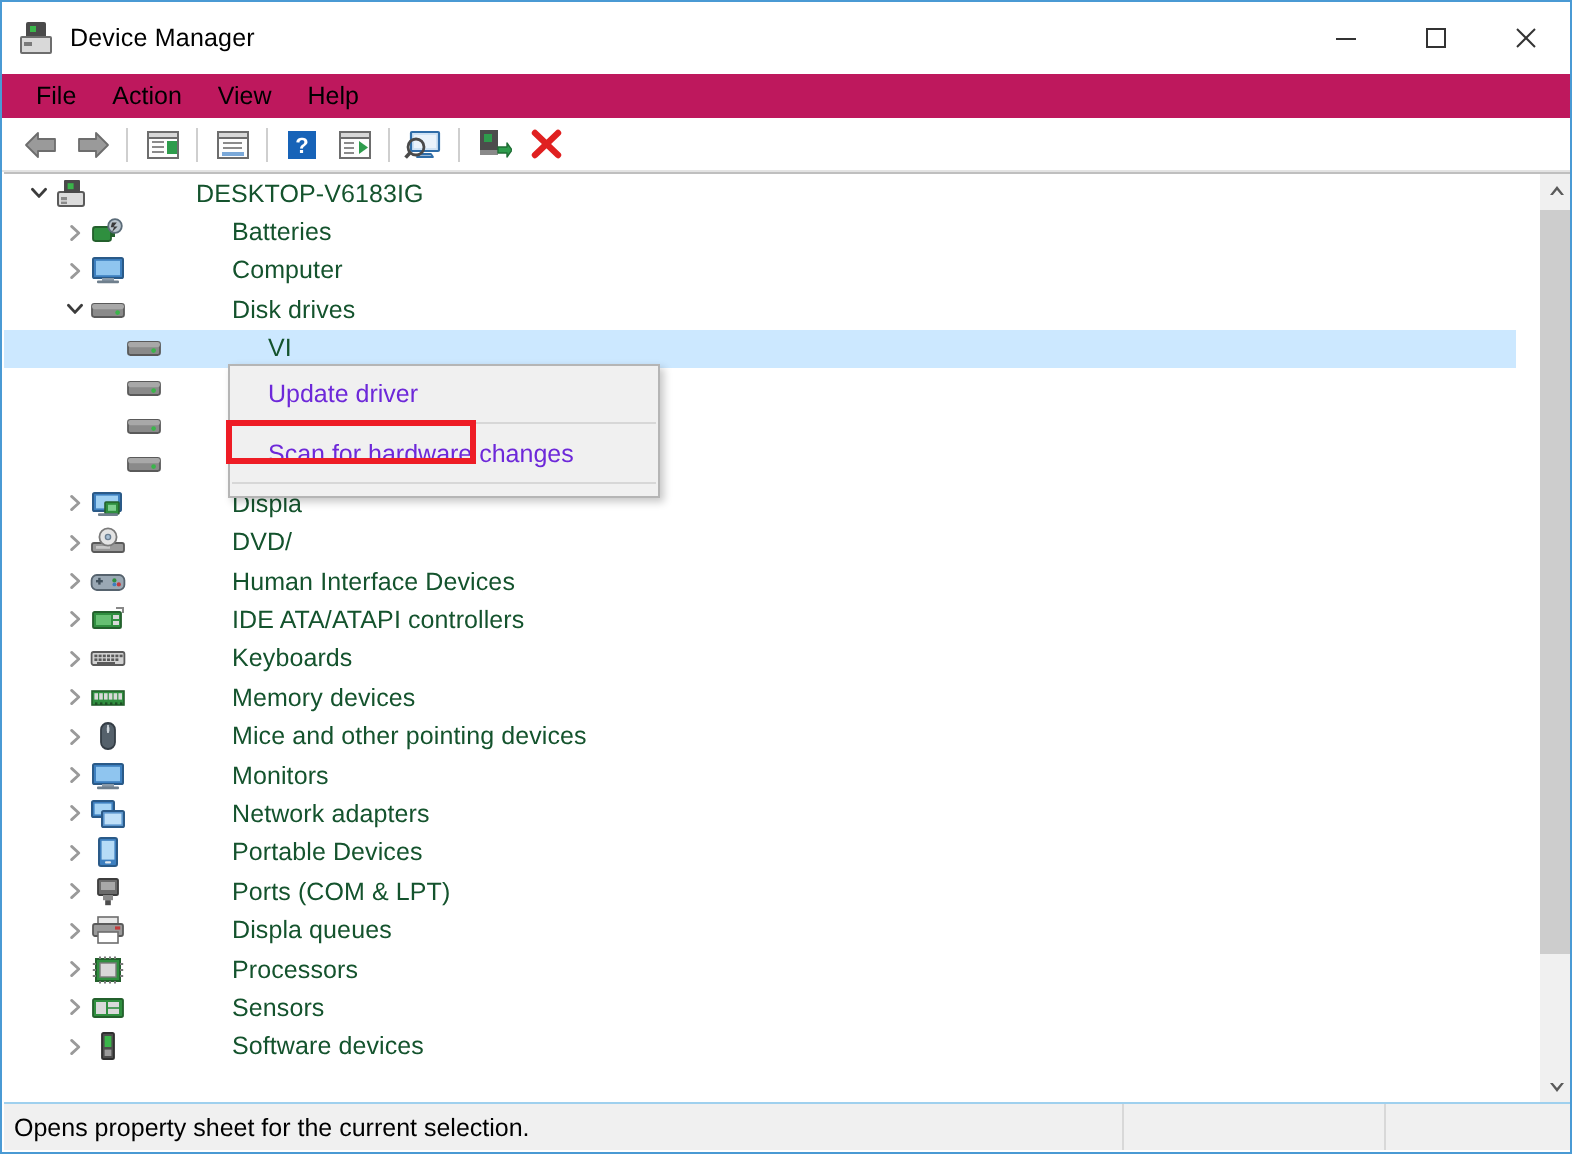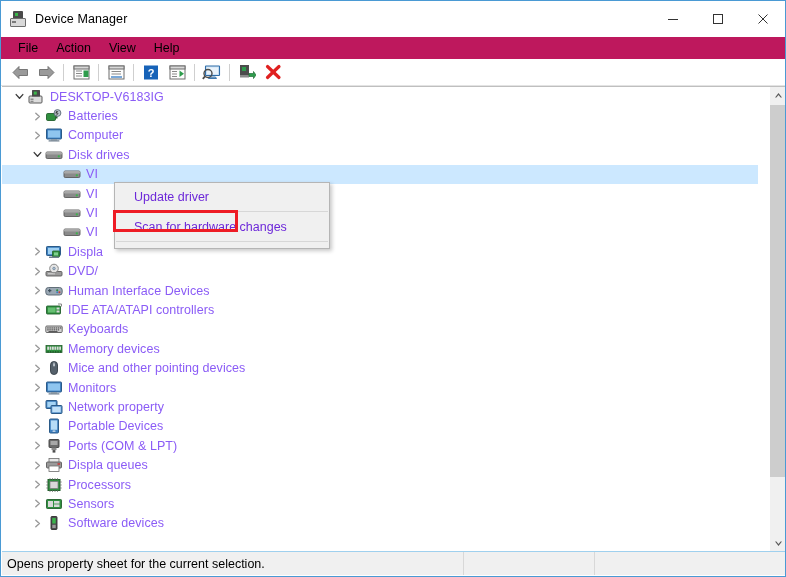--- a/index.html
+++ b/index.html
@@ -144,23 +144,24 @@
   }
   .chev svg { display: block; }
   .ticon {
     width: 18px; height: 16px;
     flex: none;
     margin-right: 5px;
     position: relative; z-index: 2;
   }
   .tlabel {
     font-size: 12.5px;
-    color: #8b5cf6;
+    color: #14532d;
     position: relative; z-index: 2;
     letter-spacing: 0.05px;
+    margin-left: 48px;
   }
 
   
   .vscroll {
     position: absolute;
     right: 0; top: 0;
     width: 17px;
     height: 100%;
     background: #f0f0f0;
     border-left: 1px solid #ffffff;
@@ -227,21 +228,21 @@
     width: 784px;
     height: 24px;
     background: #f0f0f0;
     border-top: 1px solid #9fd0ee;
     box-sizing: border-box;
     display: flex;
     align-items: center;
   }
   .status-seg1 {
     flex: none;
-    width: 462px;
+    width: 560px;
     height: 100%;
     display: flex; align-items: center;
     padding-left: 5px;
     box-sizing: border-box;
     font-size: 12.5px;
     color: #000000;
     border-right: 1px solid #d8d8d8;
   }
   .status-seg2 { width: 130px; height:100%; border-right: 1px solid #d8d8d8; }
   .status-seg3 { flex: 1; height: 100%; }
@@ -637,21 +638,21 @@
               <svg width="9" height="9" viewBox="0 0 9 9">
                 <path d="M2.8 1.2 L6.4 4.5 L2.8 7.8" fill="none" stroke="#9a9a9a" stroke-width="1.4" stroke-linecap="round" stroke-linejoin="round"></path>
               </svg>
             </div>
             <div class="ticon"><svg width="18" height="16" viewBox="0 0 18 16">
                 <rect x="1" y="1.5" width="11" height="8" rx="0.8" fill="#3d7fbf" stroke="#2a5a88" stroke-width="1"></rect>
                 <rect x="2.3" y="2.8" width="8.4" height="5.4" fill="#a6d4f4"></rect>
                 <rect x="6" y="6.5" width="11" height="8" rx="0.8" fill="#5b95cd" stroke="#2a5a88" stroke-width="1"></rect>
                 <rect x="7.3" y="7.8" width="8.4" height="5.4" fill="#bfe0f8"></rect>
               </svg></div>
-            <div class="tlabel">Network property</div>
+            <div class="tlabel">Network adapters</div>
           </div>
           <div class="row">
             <div class="hl"></div>
             <div style="width: 27px; height: 1px; flex: 0 0 auto;"></div>
             <div class="chev">
               <svg width="9" height="9" viewBox="0 0 9 9">
                 <path d="M2.8 1.2 L6.4 4.5 L2.8 7.8" fill="none" stroke="#9a9a9a" stroke-width="1.4" stroke-linecap="round" stroke-linejoin="round"></path>
               </svg>
             </div>
             <div class="ticon"><svg width="18" height="16" viewBox="0 0 18 16">

